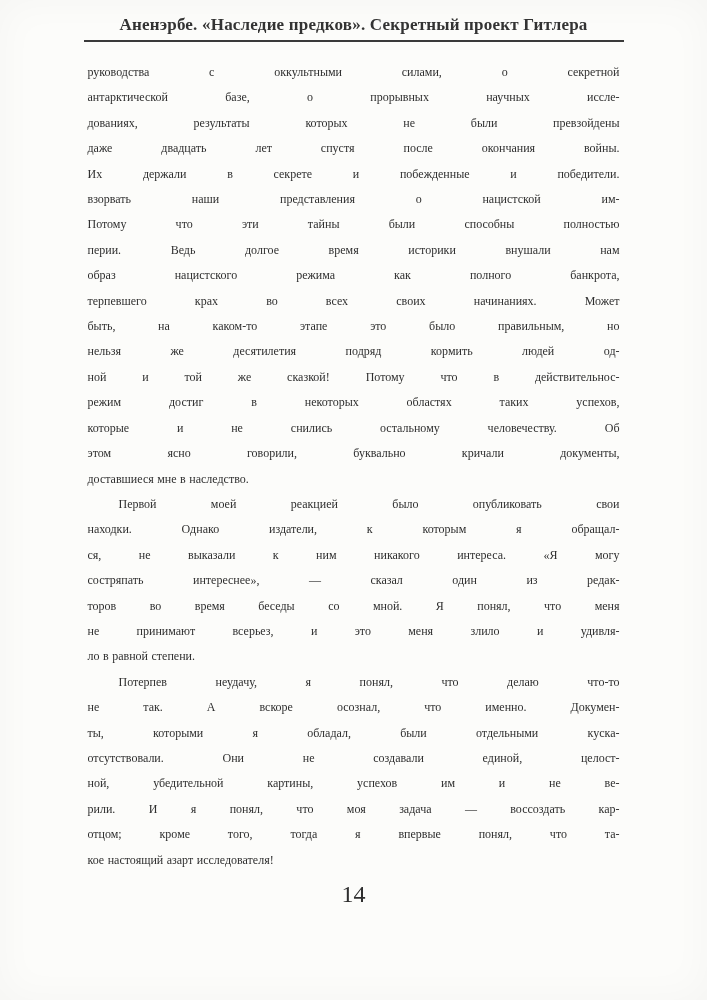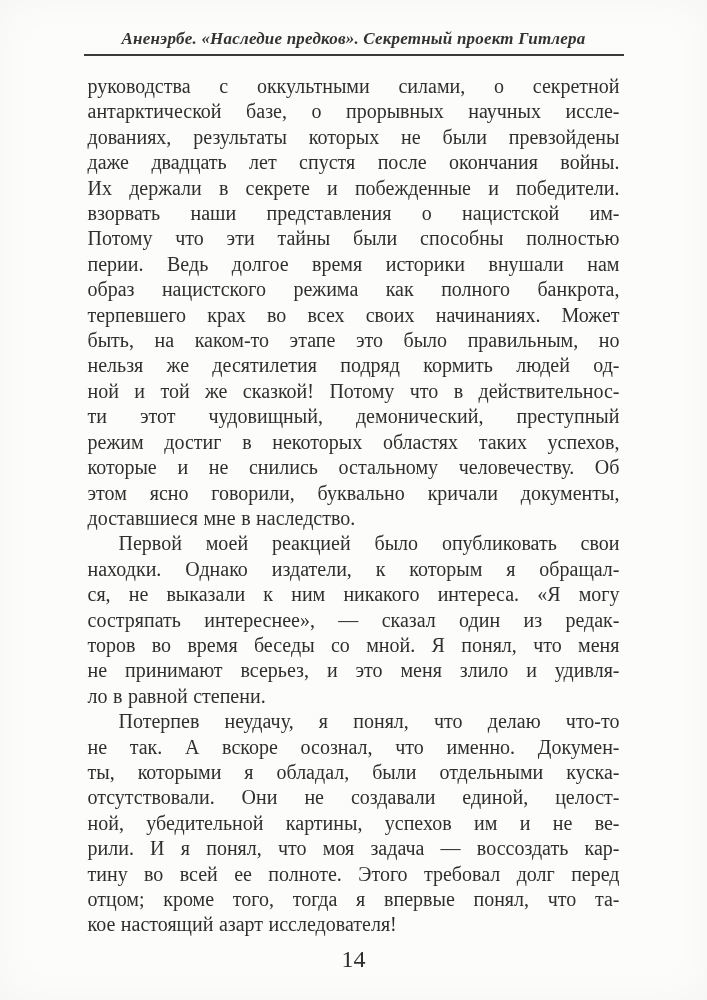--- a/index.html
+++ b/index.html
@@ -15,23 +15,22 @@
     margin: 0 auto;
     background: var(--bg);
     color: var(--ink);
     font-family: "Liberation Serif", "DejaVu Serif", serif;
     position: relative;
     overflow: hidden;
     box-shadow: inset 0 0 40px rgba(0,0,0,0.03);
   }
   .running-head {
     width: 540px;
-    margin: 14px auto;
+    margin: 0 auto;
     padding-top: 15px;
-    font-style: italic;
   }
   .header-title {
     text-align: center;
     font-size: 17px;
     font-weight: bold;
     letter-spacing: 0.2px;
     color: #333;
   }
   .header-rule {
     margin-top: 5px;
@@ -39,21 +38,21 @@
     border-top: 2px solid var(--rule);
     height: 0;
   }
   .body-text {
     width: 532px;
     margin: 18px auto 0 auto;
   }
   .paragraph { margin: 0; }
   .paragraph.indent .line:first-child { text-indent: 31px; }
   .line {
-    font-size: 20px;
+    font-size: 12px;
     line-height: 25.4px;
     text-align: justify;
     text-align-last: justify;
     word-spacing: 0.5px;
     color: var(--ink);
   }
   .line.last {
     text-align-last: left;
   }
   .page-footer {
@@ -84,21 +83,20 @@
         <div class="line">даже двадцать лет спустя после окончания войны.</div>
         <div class="line">Их держали в секрете и побежденные и победители.</div>
         <div class="line">взорвать наши представления о нацистской им-</div>
         <div class="line">Потому что эти тайны были способны полностью</div>
         <div class="line">перии. Ведь долгое время историки внушали нам</div>
         <div class="line">образ нацистского режима как полного банкрота,</div>
         <div class="line">терпевшего крах во всех своих начинаниях. Может</div>
         <div class="line">быть, на каком-то этапе это было правильным, но</div>
         <div class="line">нельзя же десятилетия подряд кормить людей од-</div>
         <div class="line">ной и той же сказкой! Потому что в действительнос-</div>
-        <div class="line">ти этот чудовищный, демонический, преступный</div>
         <div class="line">режим достиг в некоторых областях таких успехов,</div>
         <div class="line">которые и не снились остальному человечеству. Об</div>
         <div class="line">этом ясно говорили, буквально кричали документы,</div>
         <div class="line last">доставшиеся мне в наследство.</div>
       </div>
       <div class="paragraph indent">
         <div class="line">Первой моей реакцией было опубликовать свои</div>
         <div class="line">находки. Однако издатели, к которым я обращал-</div>
         <div class="line">ся, не выказали к ним никакого интереса. «Я могу</div>
         <div class="line">состряпать интереснее», — сказал один из редак-</div>
@@ -106,21 +104,20 @@
         <div class="line">не принимают всерьез, и это меня злило и удивля-</div>
         <div class="line last">ло в равной степени.</div>
       </div>
       <div class="paragraph indent">
         <div class="line">Потерпев неудачу, я понял, что делаю что-то</div>
         <div class="line">не так. А вскоре осознал, что именно. Докумен-</div>
         <div class="line">ты, которыми я обладал, были отдельными куска-</div>
         <div class="line">отсутствовали. Они не создавали единой, целост-</div>
         <div class="line">ной, убедительной картины, успехов им и не ве-</div>
         <div class="line">рили. И я понял, что моя задача — воссоздать кар-</div>
-        <div class="line">тину во всей ее полноте. Этого требовал долг перед</div>
         <div class="line">отцом; кроме того, тогда я впервые понял, что та-</div>
         <div class="line last">кое настоящий азарт исследователя!</div>
       </div>
     </main>
 
   <footer class="page-footer">
     <span class="page-number">14</span>
   </footer>
 
 </div>

